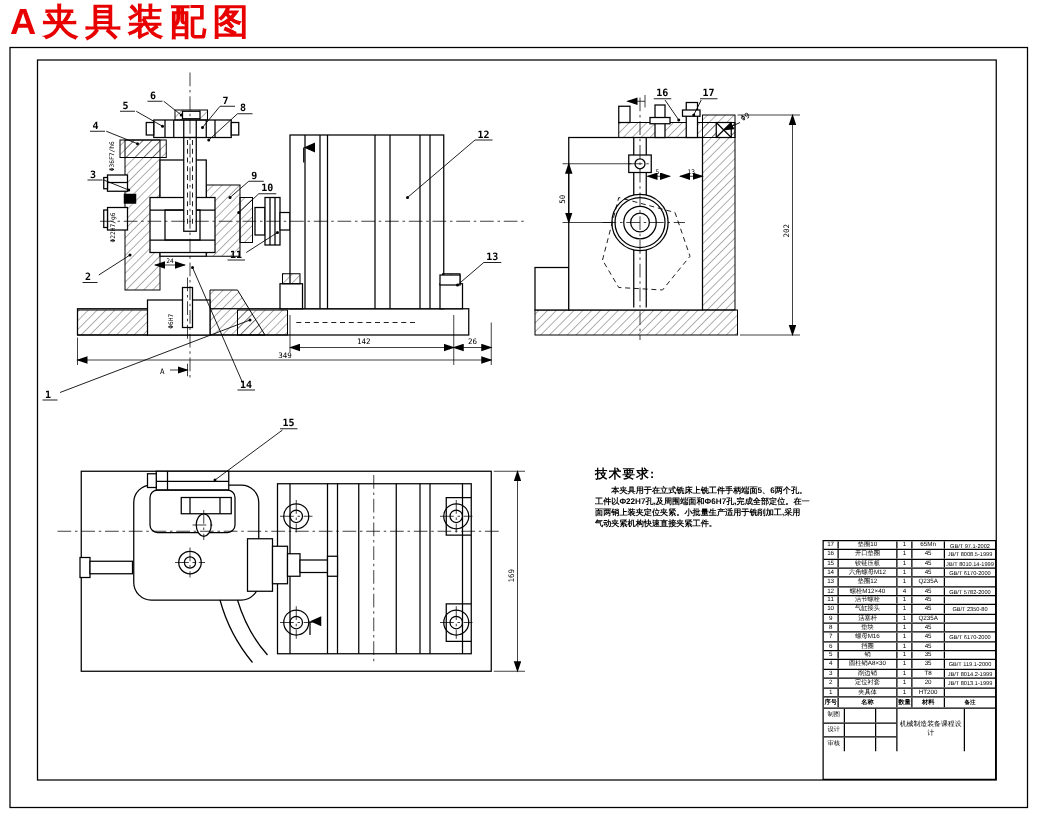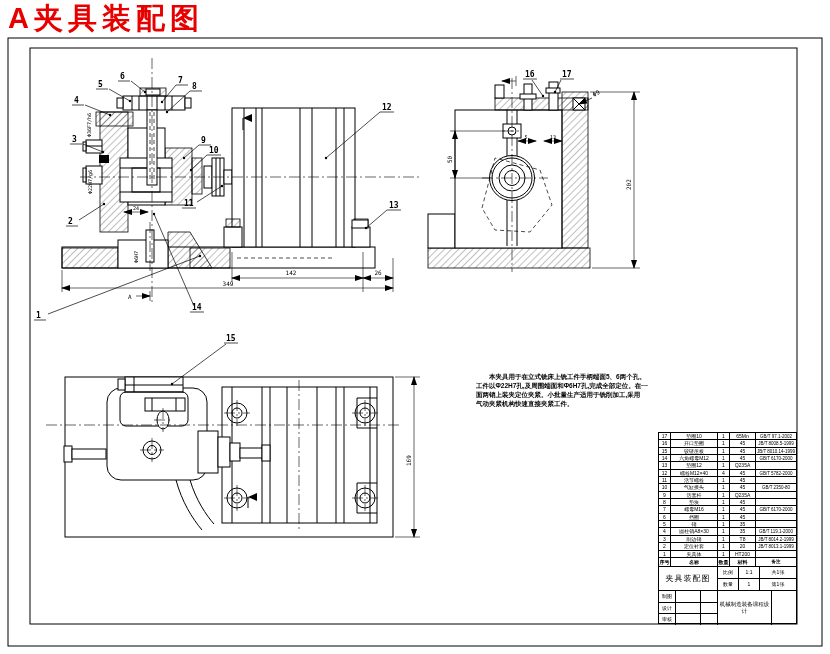--- a/index.html
+++ b/index.html
@@ -415,20 +415,21 @@
     <g>
         <text x="226" y="341" class="bal">15</text>
         <line x1="224" y1="343" x2="238" y2="343" class="ld"></line>
         <line x1="226" y1="344" x2="172" y2="384" class="ld"></line>
         <circle cx="172" cy="384" r="1.2"></circle>
       </g>
   </g>
 </svg>
 
 <div class="tech">
+  <h3>技术要求:</h3>
   <p>　　本夹具用于在立式铣床上铣工件手柄端面5、6两个孔。</p>
   <p>工件以Φ22H7孔,及周围端面和Φ6H7孔,完成全部定位。在一</p>
   <p>面两销上装夹定位夹紧。小批量生产适用于铣削加工,采用</p>
   <p>气动夹紧机构快速直接夹紧工件。</p>
 </div>
 
 <div class="tb">
   <div>
       <div class="bom-row">
         <div class="bc c0">17</div>
@@ -549,35 +550,20 @@
         <div class="bc c3">HT200</div>
         <div class="bc c4"></div>
       </div>
     </div>
   <div class="bom-row bom-head">
     <div class="bc c0">序号</div>
     <div class="bc c1">名称</div>
     <div class="bc c2">数量</div>
     <div class="bc c3">材料</div>
     <div class="bc c4">备注</div>
-  </div>
-  <div class="trow">
-    <div class="tname">夹具装配图</div>
-    <div class="tgrid">
-      <div class="tgr">
-        <div class="tg0">比例</div>
-        <div class="tg1">1:1</div>
-        <div class="tg2">共1张</div>
-      </div>
-      <div class="tgr">
-        <div class="tg0">数量</div>
-        <div class="tg1">1</div>
-        <div class="tg2">第1张</div>
-      </div>
-    </div>
   </div>
   <div class="sig">
     <div class="sigl">
       <div class="sigr">
           <div class="sg0">制图</div>
           <div class="sg1"></div>
           <div class="sg2"></div>
         </div>
       <div class="sigr">
           <div class="sg0">设计</div>

